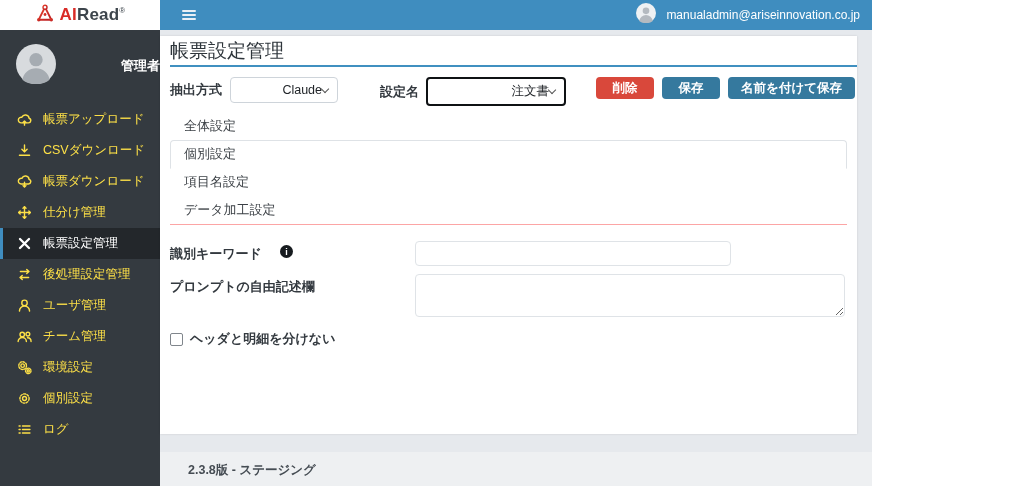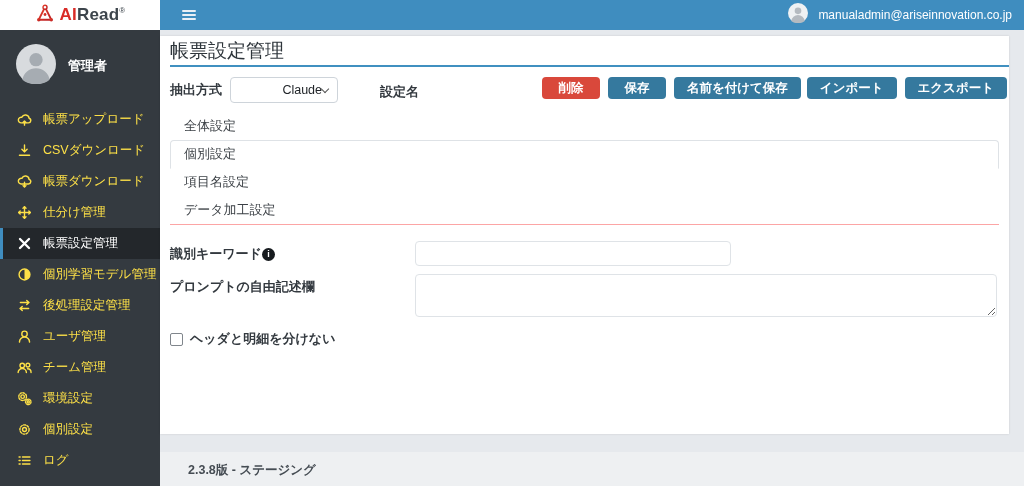--- a/index.html
+++ b/index.html
@@ -1,29 +1,29 @@
 <!DOCTYPE html>
 <html lang="ja" style="--topbar: #3f8dbf; --accent: #35799e; --danger: #d9483b; --sidebar: #343a40; --underline: #4090c0; --brand-red: #d92b27;"><head>
 <meta charset="utf-8">
 <style>
   * { margin:0; padding:0; box-sizing:border-box; }
   html,body { width:1024px; height:486px; overflow:hidden; }
   body { font-family:"Liberation Sans","DejaVu Sans",sans-serif; color:#33393f; }
 
-  .app { display:flex; width:1024px; height:486px; background:#e6e9ed; }
+  .app { display:flex; width:872px; height:486px; background:#e6e9ed; }
 
   
   .left { flex:0 0 160px; display:flex; flex-direction:column; background:var(--sidebar,#343a40); }
   .brand { height:30px; background:#fff; display:flex; align-items:center; justify-content:center; gap:5px; cursor:pointer; }
   .brand-text { font-size:17px; letter-spacing:.2px; display:flex; align-items:flex-start; }
   .brand-ai { color:var(--brand-red,#d92b27); font-weight:800; }
   .brand-read { color:#3d454c; font-weight:700; }
   .brand-reg { color:#3d454c; font-size:8px; margin-top:1px; }
 
-  .user-panel { display:flex; align-items:center; gap:12px; padding:14px 0 10px 16px; }
+  .user-panel { display:flex; align-items:center; gap:12px; padding:14px 0 10px 16px;justify-content:space-between; }
   .user-name { color:#fff; font-weight:700; font-size:13px; }
 
   .menu { margin-top:6px; }
   .nav-item { display:flex; align-items:center; gap:10px; height:31px; padding-left:13px;
               border-left:3px solid transparent; color:#fde047; font-size:12.5px; cursor:pointer; }
   .nav-icon { width:17px; height:15px; display:flex; align-items:center; justify-content:center; flex:0 0 17px; }
   .nav-icon svg { display:block; }
   .nav-item.active { background:#23272b; color:#fff; border-left-color:var(--topbar,#3f8dbf); }
 
   
@@ -59,21 +59,21 @@
   .btn.primary { background:var(--accent,#35799e); }
 
   .tabs { display:flex; margin:6px 10px 16px; border-bottom:1px solid #fca5a5;flex-direction:column; }
   .tab { padding:4px 13px 5px; font-size:13px; color:#3c4146; cursor:pointer;
          border:1px solid transparent; margin-bottom:-1px; border-radius:4px 4px 0 0; }
   .tab.active { background:#fff; border-color:#dee2e6 #dee2e6 #fff; }
 
   .form { margin:10px 10px 0; font-size:13px; }
   .frow { display:flex; align-items:flex-start; margin-bottom:8px; }
   .flabel { width:245px; flex:0 0 245px; font-weight:700; color:#33393f; padding-top:4px;
-            display:flex; align-items:center; gap:0; }
+            display:flex; align-items:flex-start; gap:18px; }
   .info { width:13px; height:13px; border-radius:50%; background:#171b1f; color:#fff;
           font-size:9px; font-weight:700; font-style:normal; display:inline-flex;
           align-items:center; justify-content:center; cursor:pointer; }
   .ffield { flex:1; min-width:0; }
   .txt { width:316px; height:25px; border:1px solid #dfe3e7; border-radius:4px;
          padding:0 7px; font:inherit; color:#212529; }
   .ta { width:calc(100% - 2px); height:43px; border:1px solid #dfe3e7; border-radius:4px;
         padding:4px 7px; font:inherit; color:#212529; resize:vertical; display:block; }
   .crow { display:flex; align-items:center; gap:7px; margin-top:13px; }
   .cb { width:13px; height:13px; border:1px solid #80868c; border-radius:2px; background:#fff; cursor:pointer; }
@@ -164,29 +164,20 @@
     <span class="nav-icon">
             <svg viewBox="0 0 16 16" width="15" height="15" fill="none" stroke="currentColor" stroke-width="1.5" stroke-linecap="round" stroke-linejoin="round">
               <path d="M3.2 3.2l9.6 9.6M12.8 3.2 3.2 12.8" stroke-width="2.5"></path>
             </svg>
           </span>
     <span class="nav-label">帳票設定管理</span>
   </div>
         <div class="nav-item">
     <span class="nav-icon">
             <svg viewBox="0 0 16 16" width="15" height="15" fill="none" stroke="currentColor" stroke-width="1.5" stroke-linecap="round" stroke-linejoin="round">
-              <circle cx="8" cy="8" r="5.8"></circle>
-              <path d="M8 2.2a5.8 5.8 0 0 1 0 11.6z" fill="currentColor" stroke="none"></path>
-            </svg>
-          </span>
-    <span class="nav-label">個別学習モデル管理</span>
-  </div>
-        <div class="nav-item">
-    <span class="nav-icon">
-            <svg viewBox="0 0 16 16" width="15" height="15" fill="none" stroke="currentColor" stroke-width="1.5" stroke-linecap="round" stroke-linejoin="round">
               <path d="M3.6 4.8h9M10.4 2.6l2.4 2.2-2.4 2.2"></path>
               <path d="M12.4 11.2h-9M5.6 9l-2.4 2.2 2.4 2.2"></path>
             </svg>
           </span>
     <span class="nav-label">後処理設定管理</span>
   </div>
         <div class="nav-item">
     <span class="nav-icon">
             <svg viewBox="0 0 16 16" width="15" height="15" fill="none" stroke="currentColor" stroke-width="1.5" stroke-linecap="round" stroke-linejoin="round">
               <circle cx="8" cy="5.2" r="2.9"></circle>
@@ -264,31 +255,31 @@
           <h1>帳票設定管理</h1>
         </div>
 
         <div class="toolbar">
           <label class="lbl">抽出方式</label>
           <div class="select sm">
             <span>Claude</span>
             <i class="chev"></i>
           </div>
           <label class="lbl gap">設定名</label>
+          <div class="select dark">
+            <span>注文書</span>
+            <i class="chev"></i>
+          </div>
 
           <div class="btns">
             <div class="btn-row">
               <button class="btn danger">削除</button>
               <button class="btn primary">保存</button>
               <button class="btn primary">名前を付けて保存</button>
             </div>
-            <div class="btn-row">
-              <button class="btn primary">インポート</button>
-              <button class="btn primary">エクスポート</button>
-            </div>
           </div>
         </div>
 
         <div class="tabs" id="tabs">
             <div class="tab">
     <span class="tab-label">全体設定</span>
   </div>
             <div class="tab active">
     <span class="tab-label">個別設定</span>
   </div>

